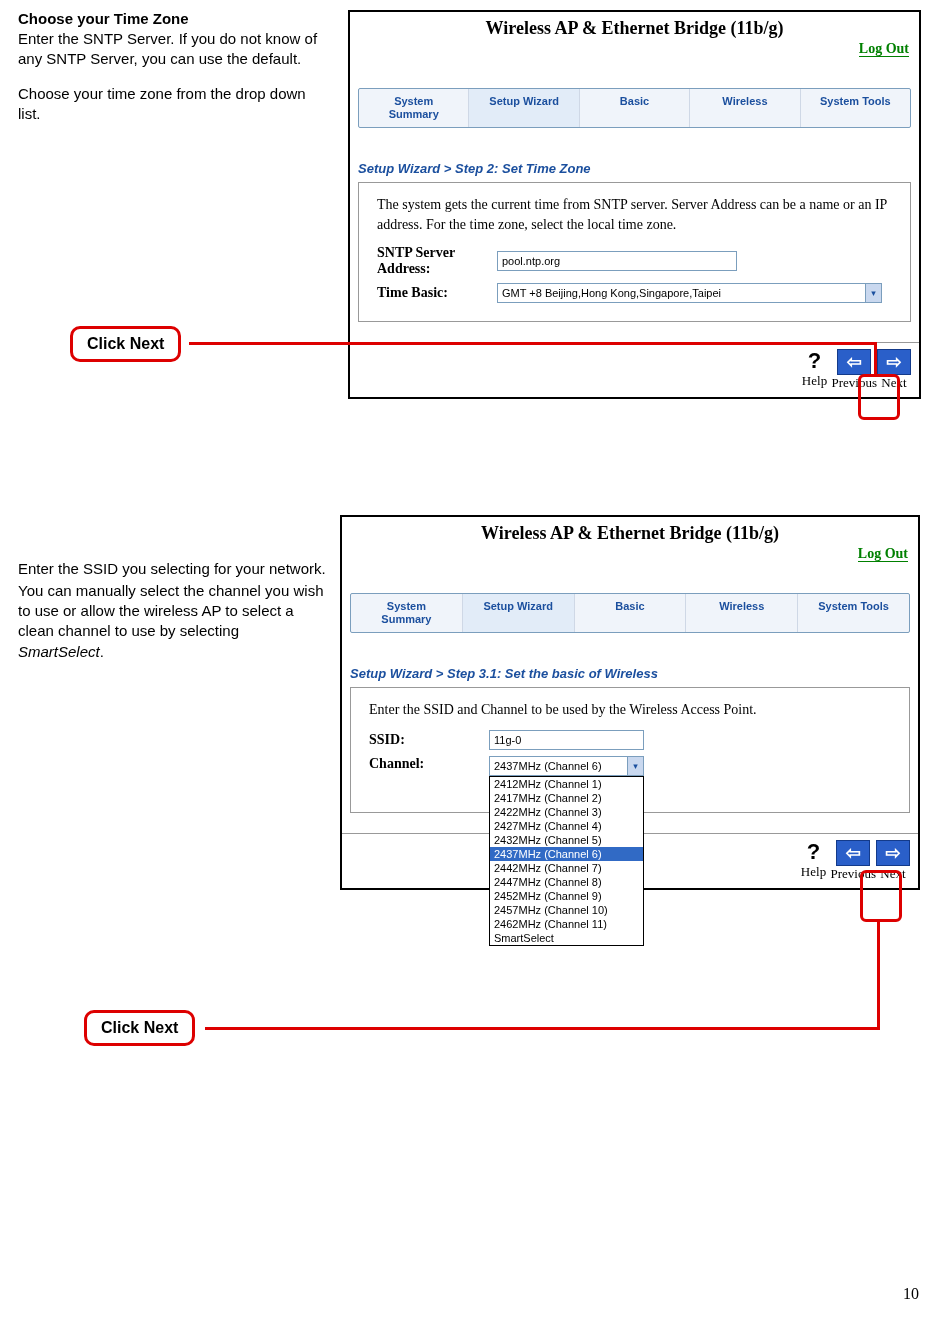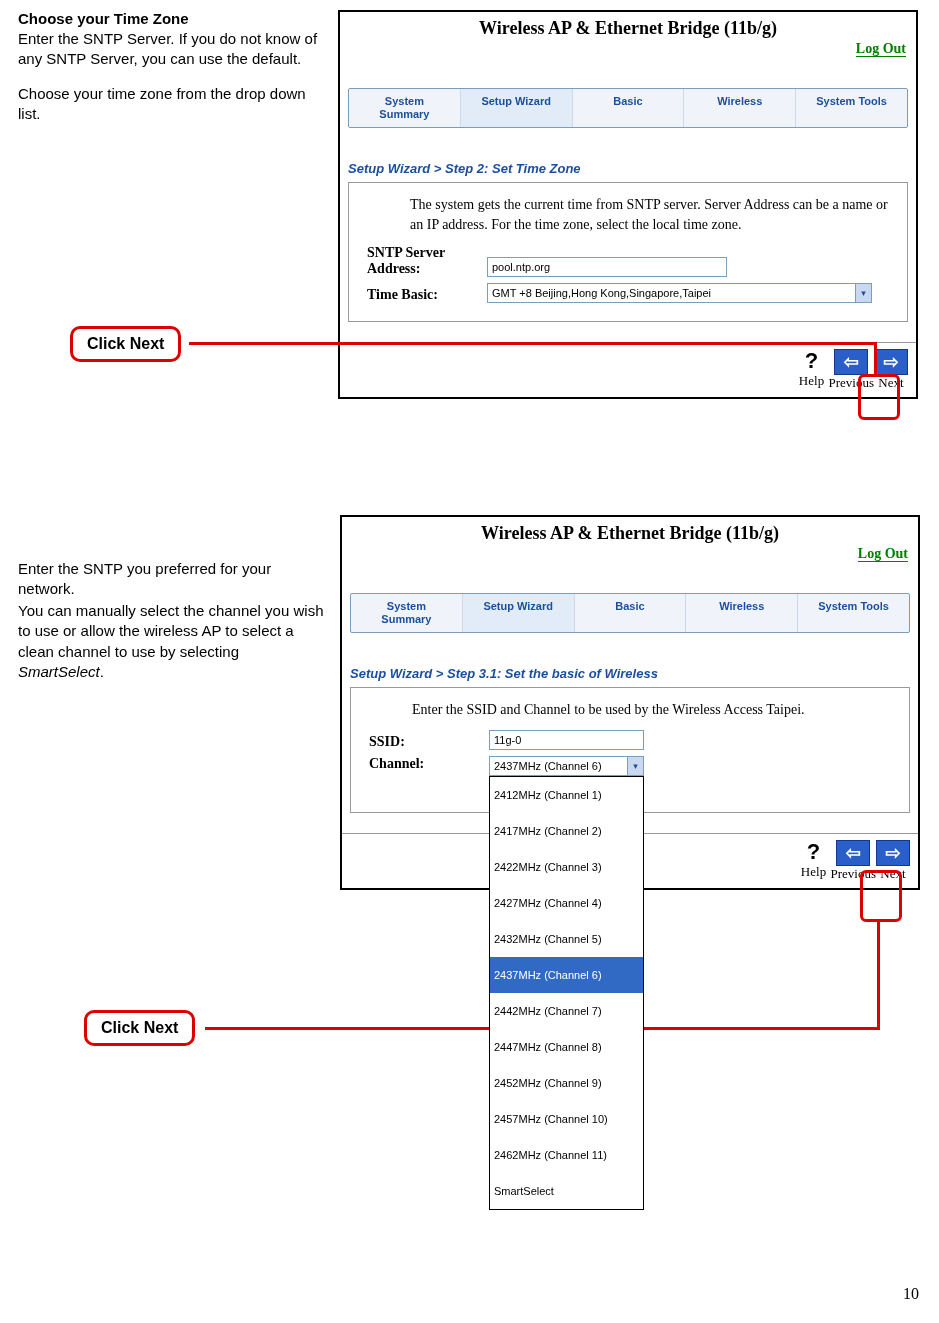--- a/index.html
+++ b/index.html
@@ -1,36 +1,36 @@
 <!DOCTYPE html>
 <html><head>
 <meta charset="utf-8">
 <style>
   * { box-sizing: border-box; margin: 0; padding: 0; }
   body { font-family: Arial, Helvetica, sans-serif; width: 939px; height: 1323px; position: relative; background: #fff; color: #000; font-size: 14px; }
   .page { position: relative; width: 100%; height: 100%; padding: 10px 18px; }
 
-  .section1 { display: flex; gap: 20px; }
+  .section1 { display: flex; gap: 30px; }
   .sidecol { width: 300px; flex: 0 0 300px; }
   .sidecol h3 { font-weight: bold; font-size: 15px; margin-bottom: 2px; }
   .sidecol p { font-size: 15px; line-height: 1.35; margin-bottom: 14px; }
 
   .panel { border: 2px solid #000; width: 580px; font-family: "Times New Roman", serif; }
   .panel-title { text-align: center; font-weight: bold; font-size: 18px; padding: 6px 4px 2px; color: #000; }
   .panel-logout { text-align: right; padding: 0 10px 16px; }
   .panel-logout span { color: #008000; font-weight: bold; border-bottom: 1px solid #008000; font-size: 14px; cursor: pointer; }
   .tabs-wrap { padding: 15px 8px; }
   .tabs { display: flex; border: 1px solid #7b9ebd; border-radius: 2px; background: #f0f4fa; }
   .tab { flex: 1; text-align: center; padding: 6px 4px; font-size: 11px; color: #1b4f9e; font-weight: bold; font-family: Arial, sans-serif; border-right: 1px solid #cfd8e6; line-height: 1.2; }
   .tab:last-child { border-right: none; }
   .tab.active { background: #e2ecf8; }
   .breadcrumb { color: #1b4f9e; font-weight: bold; font-style: italic; font-size: 13px; padding: 18px 8px 4px 8px; font-family: Arial, sans-serif; }
   .content-box { margin: 2px 8px 20px 8px; border: 1px solid #999; padding: 12px 18px; font-family: "Times New Roman", serif; }
-  .content-desc { font-size: 14px; margin-bottom: 10px; line-height: 1.4; margin-left: 43px; }
-  .form-row { display: flex; align-items: flex-end; margin: 6px 0; }
+  .content-desc { font-size: 14px; margin-bottom: 10px; line-height: 1.4; }
+  .form-row { display: flex; align-items: center; margin: 6px 0; }
   .form-label { width: 120px; font-weight: bold; font-size: 14px; }
   .text-input { border: 1px solid #7b9ebd; height: 20px; font-size: 11px; padding: 1px 4px; font-family: Arial, sans-serif; width: 240px; }
   .select-box { border: 1px solid #7b9ebd; height: 20px; font-size: 11px; font-family: Arial, sans-serif; width: 385px; display: flex; justify-content: space-between; align-items: center; padding-left: 4px; background: #fff; }
   .select-btn { width: 16px; height: 18px; background: #c9d8ef; border-left: 1px solid #7b9ebd; display: flex; align-items: center; justify-content: center; color: #1b4f9e; font-size: 9px; }
 
   .nav-row { display: flex; justify-content: flex-end; align-items: flex-start; padding: 6px 8px 6px; border-top: 1px solid #999; margin-top: 4px; gap: 0; }
   .nav-btn-wrap { display: flex; flex-direction: column; align-items: center; font-family: "Times New Roman", serif; font-size: 13px; }
   .nav-btn-icon { width: 30px; height: 24px; display: flex; align-items: center; justify-content: center; font-size: 20px; }
   .help-q { color: #000; font-weight: bold; font-size: 22px; font-family: Arial, sans-serif; }
   .arrow-box { width: 34px; height: 26px; background: #2a5fc9; border: 1px solid #133a8a; display: flex; align-items: center; justify-content: center; color: #fff; font-size: 18px; font-weight: bold; }
@@ -41,21 +41,21 @@
 
   
   .section2 { display: flex; gap: 12px; margin-top: 116px; }
   .sidecol2 { width: 310px; flex: 0 0 310px; }
   .sidecol2 h3 { font-weight: bold; font-size: 15px; margin-bottom: 2px; }
   .sidecol2 p { font-size: 15px; line-height: 1.35; margin-bottom: 2px; }
   .smartselect { font-style: italic; }
 
   .dropdown-open { position: relative; }
   .drop-list { position: absolute; top: 20px; left: 0; width: 155px; border: 1px solid #000; background: #fff; font-size: 11px; font-family: Arial, sans-serif; z-index: 10; }
-  .drop-item { padding: 12px 4px; }
+  .drop-item { padding: 1px 4px; }
   .drop-item.sel { background: #316ac5; color: #fff; }
 
   .pagenum { position: absolute; right: 20px; bottom: 20px; font-family: "Times New Roman", serif; font-size: 16px; }
 
   
   .line-h { position: absolute; height: 3px; background: #d00; }
   .line-v { position: absolute; width: 3px; background: #d00; }
 </style>
 </head>
 <body>
@@ -125,21 +125,21 @@
     <span class="callout-box">Click Next</span>
   </div>
 
   <div class="red-highlight" style="left:858px; top:374px; width:42px; height:46px;"></div>
 
   <div class="line-h" style="left:189px; top:342px; width:688px;"></div>
   <div class="line-v" style="left:874px; top:342px; height:33px;"></div>
 
   <div class="section2">
     <div class="sidecol2" style="padding-top:44px;">
-      <p>Enter the SNTP you preferred for your network.</p>
+      <p>Enter the SSID you selecting for your network.</p>
       <p>
         <span>You can manually select the channel you wish to use or allow the wireless AP to select a clean channel to use by selecting </span><span class="smartselect">SmartSelect</span><span>.</span>
       </p>
     </div>
 
     <div class="panel">
       <div class="panel-title">Wireless AP &amp; Ethernet Bridge (11b/g)</div>
       <div class="panel-logout"><span>Log Out</span></div>
       <div class="tabs-wrap">
         <div class="tabs">
@@ -148,21 +148,21 @@
             <span>Summary</span>
           </div>
           <div class="tab active">Setup Wizard</div>
           <div class="tab">Basic</div>
           <div class="tab">Wireless</div>
           <div class="tab">System Tools</div>
         </div>
       </div>
       <div class="breadcrumb">Setup Wizard &gt; Step 3.1: Set the basic of Wireless</div>
       <div class="content-box" style="padding-bottom:4px;">
-        <div class="content-desc">Enter the SSID and Channel to be used by the Wireless Access Taipei.</div>
+        <div class="content-desc">Enter the SSID and Channel to be used by the Wireless Access Point.</div>
         <div class="form-row">
           <div class="form-label">SSID:</div>
           <input class="text-input" style="width: 155px;" value="11g-0">
         </div>
         <div class="form-row" style="align-items:flex-start;">
           <div class="form-label">Channel:</div>
           <div class="dropdown-open">
             <div class="select-box" style="width:155px;">
               <span>2437MHz (Channel 6)</span>
               <span class="select-btn">▾</span>

